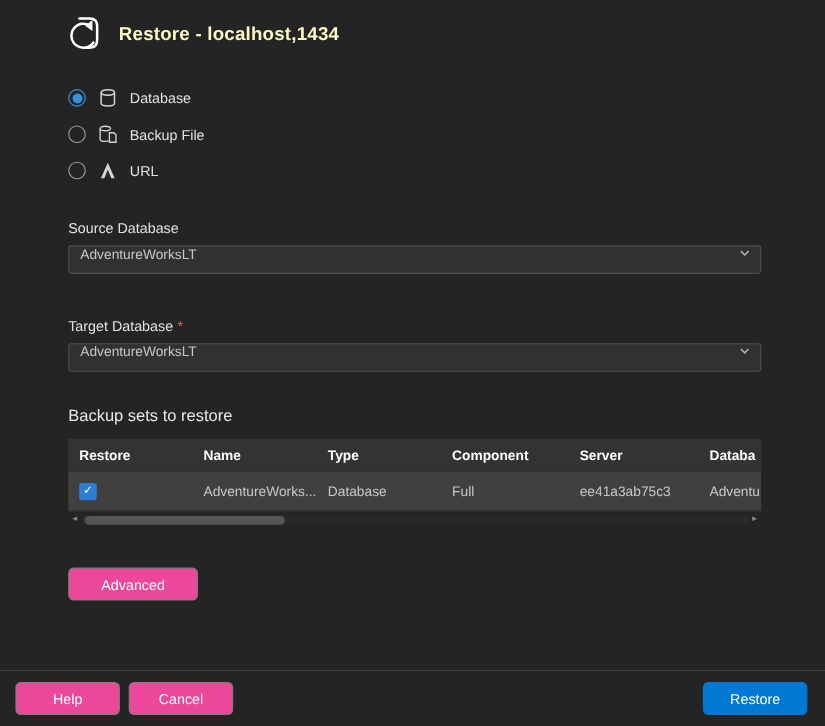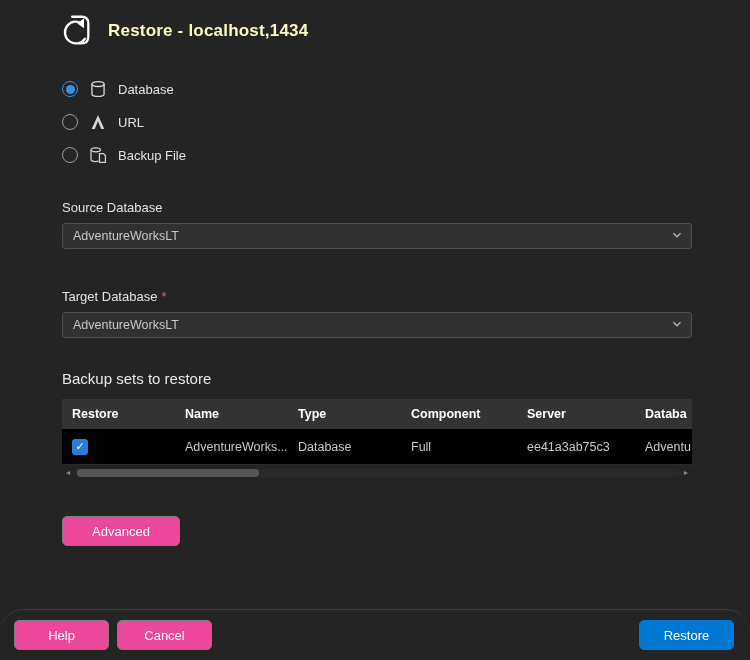--- a/index.html
+++ b/index.html
@@ -27,35 +27,35 @@
   .opt-label { font-size:13px; color:#e2e2e2; }
 
   
   .field { padding:0 58px 0 62px; }
   .mt-sd { margin-top:36px; }
   .mt-td { margin-top:40px; }
   .field-label { font-size:13px; color:#e2e2e2; margin-bottom:8px; }
   .required { color:#d16d5a; margin-left:4px; }
   .dropdown {
     height:26px; background:#313131; border:1px solid #4f4f4f; border-radius:3px;
-    display:flex; align-items:center; justify-content:space-between;
+    display:flex; align-items:flex-start; justify-content:space-between;
     padding:0 8px 0 10px; font-size:12.5px; color:#c8c8c8; cursor:default;
   }
 
   
   .table-section { padding:0 58px 0 62px; margin-top:32px; }
   .section-label { font-size:15px; color:#e8e8e8; }
   .grid { margin-top:12px; }
   .thead, .trow {
     display:grid;
     grid-template-columns:113px 113px 113px 116px 118px 1fr;
     align-items:center;
   }
   .thead { background:#333333; height:30px; font-size:12.5px; font-weight:700; color:#ffffff; }
-  .trow  { background:#000000; height:36px; font-size:12.5px; color:#c8c8c8; border-bottom:1px solid #2c2c2c; }
+  .trow  { background:#404040; height:36px; font-size:12.5px; color:#c8c8c8; border-bottom:1px solid #2c2c2c; }
   .cell { padding:0 10px; white-space:nowrap; overflow:hidden; }
   .checkbox {
     width:16px; height:16px; border-radius:3px; background:#2d7dd2;
     display:flex; align-items:center; justify-content:center;
     color:#fff; font-size:11px; line-height:1; cursor:default;
   }
   .checkbox.checked::after { content:"✓"; }
 
   
   .hscroll { display:flex; align-items:center; height:13px; margin-top:1px; }
@@ -71,21 +71,21 @@
   }
   .btn.secondary { background:#ec4899; border:1px solid #7f7f7f; color:#ffffff; }
   .btn.primary   { background:#0078d4; border:1px solid #0078d4; color:#ffffff; }
   .advanced-btn  { margin:37px 0 0 62px; min-width:118px; padding:0 28px; }
 
   
   .footer {
     position:absolute; left:0; right:0; bottom:0; height:51px;
     border-top:1px solid #3c3c3c;
     display:flex; align-items:center; justify-content:space-between;
-    padding:0 16px 0 14px; background:#242424;border-radius:24px;
+    padding:0 16px 0 14px; background:#242424;
   }
   .footer-left, .footer-right { display:flex; gap:8px; }
   .footer .btn { min-width:95px; padding:0 22px; }
 </style>
 </head>
 <body>
 
 <div class="app">
 
   
@@ -111,37 +111,37 @@
             <ellipse cx="8" cy="3.6" rx="5.4" ry="2.2"></ellipse>
             <path d="M2.6 3.6 v8.8 c0 1.2 2.4 2.2 5.4 2.2 s5.4-1 5.4-2.2 v-8.8"></path>
           </svg>
         </span>
         <span class="opt-label">Database</span>
       </div>
 
       <div class="radio-option">
         <span class="radio"></span>
         <span class="opt-icon">
-          <svg viewBox="0 0 16 16" width="18" height="18" fill="#d4d4d4">
-            <path d="M8 1.8 L13.6 14.2 H10.8 L8 7.3 L5.2 14.2 H2.4 Z"></path>
-          </svg>
-        </span>
-        <span class="opt-label">URL</span>
-      </div>
-
-      <div class="radio-option">
-        <span class="radio"></span>
-        <span class="opt-icon">
           <svg viewBox="0 0 16 16" width="18" height="18" fill="none" stroke="#d4d4d4" stroke-width="1.1">
             <ellipse cx="6" cy="3.4" rx="4.2" ry="1.8"></ellipse>
             <path d="M1.8 3.4 v8.6 c0 1 1.9 1.8 4.2 1.8 .9 0 1.8-.13 2.5-.37"></path>
             <path d="M9.3 6.8 h3.6 l1.7 1.7 v6 h-5.3 z"></path>
           </svg>
         </span>
         <span class="opt-label">Backup File</span>
+      </div>
+
+      <div class="radio-option">
+        <span class="radio"></span>
+        <span class="opt-icon">
+          <svg viewBox="0 0 16 16" width="18" height="18" fill="#d4d4d4">
+            <path d="M8 1.8 L13.6 14.2 H10.8 L8 7.3 L5.2 14.2 H2.4 Z"></path>
+          </svg>
+        </span>
+        <span class="opt-label">URL</span>
       </div>
 
     </div>
   </div>
 
   
   <div class="field mt-sd">
     <div class="field-label">Source Database</div>
     <div class="dropdown">
       <span>AdventureWorksLT</span>

